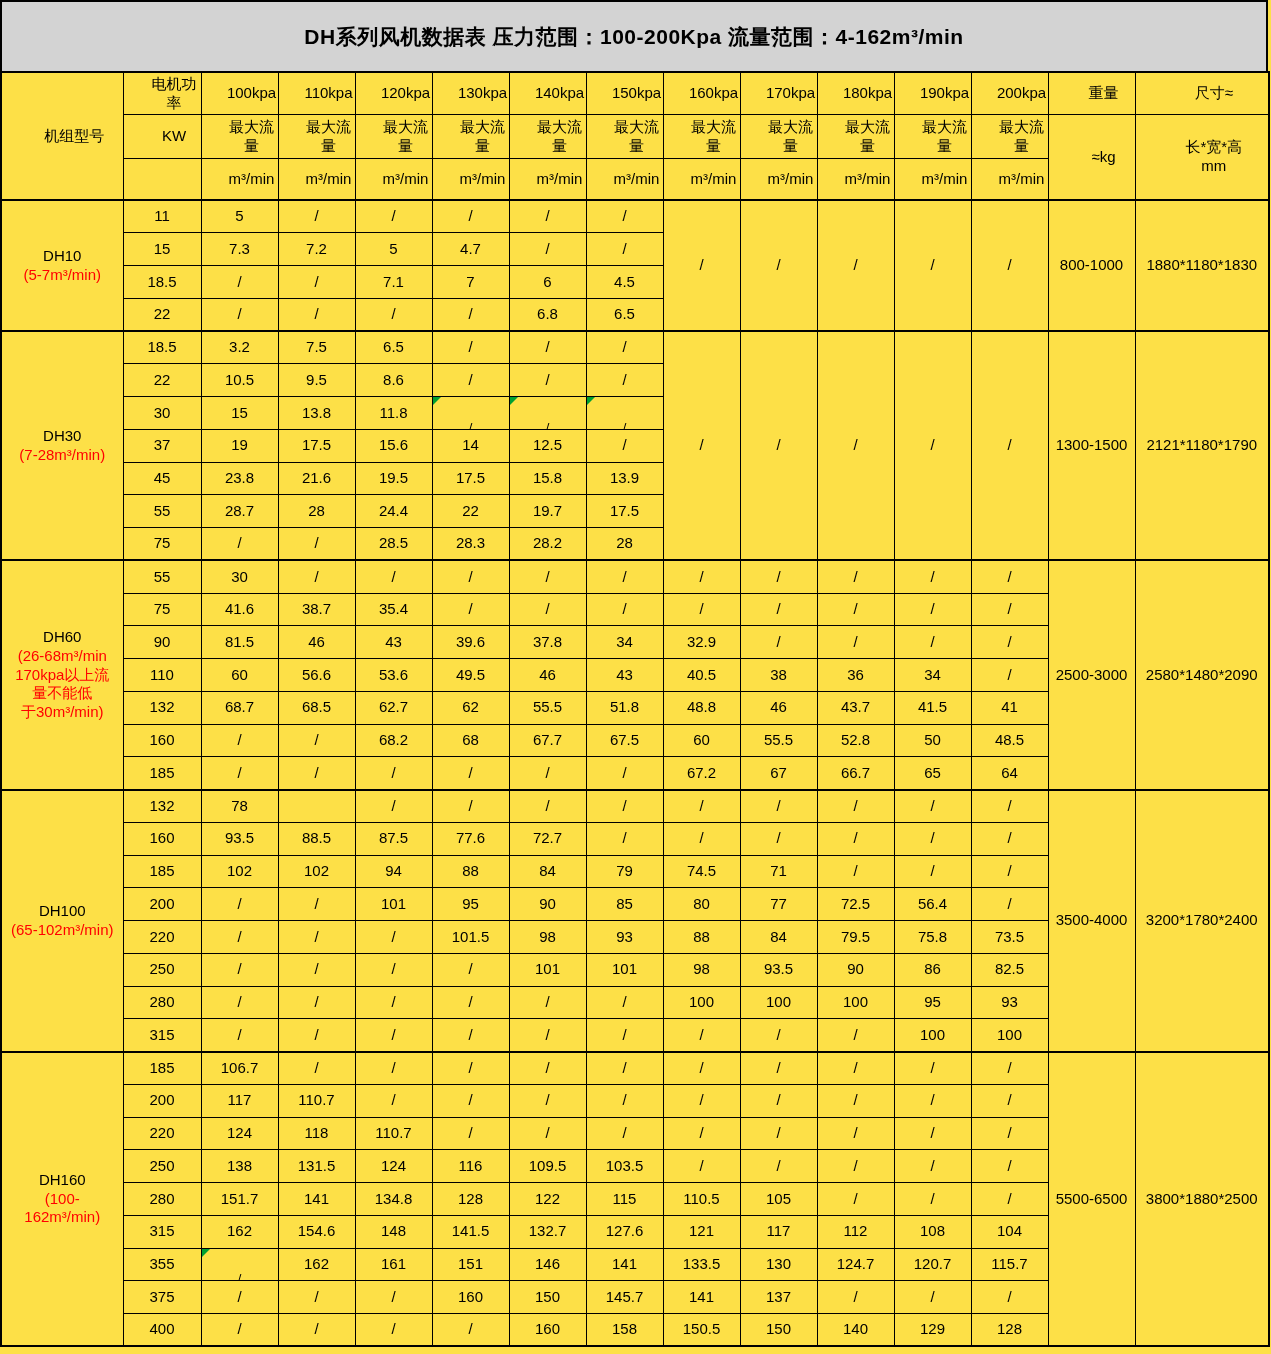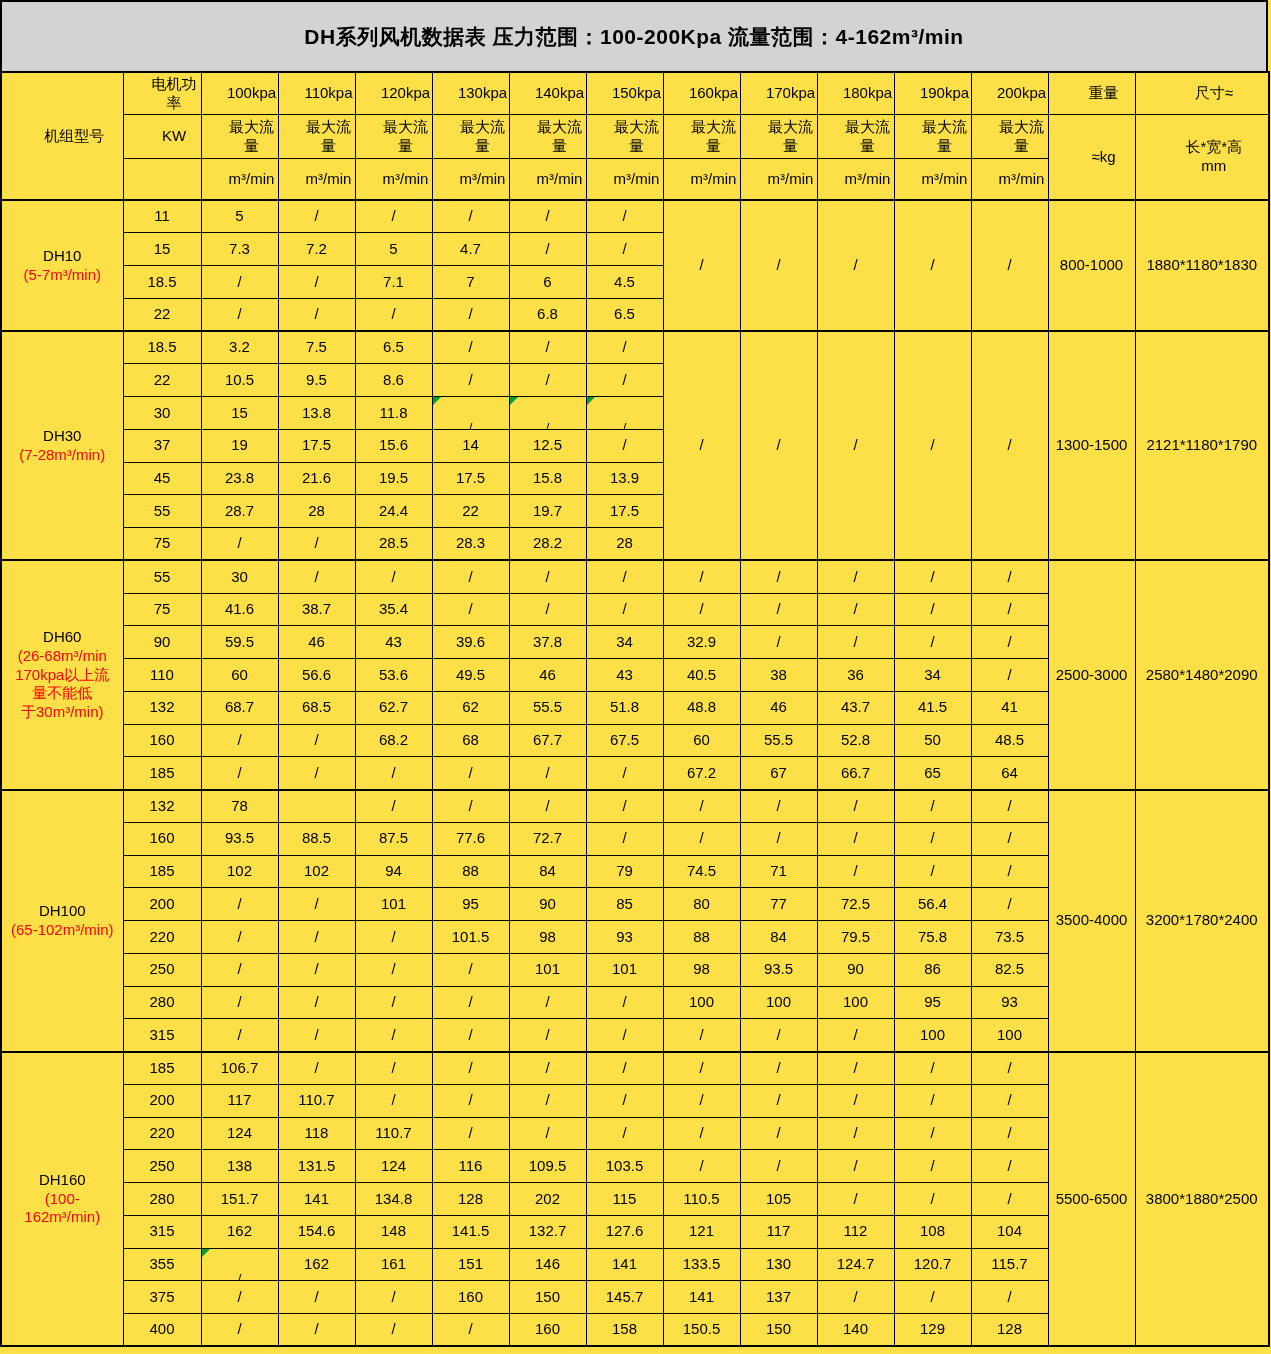--- a/index.html
+++ b/index.html
@@ -277,21 +277,21 @@
           <td>/</td>
           <td>/</td>
           <td>/</td>
           <td>/</td>
           <td>/</td>
           <td>/</td>
           <td>/</td>
         </tr>
         <tr>
           <td>90</td>
-          <td>59.5</td>
+          <td>81.5</td>
           <td>46</td>
           <td>43</td>
           <td>39.6</td>
           <td>37.8</td>
           <td>34</td>
           <td>32.9</td>
           <td>/</td>
           <td>/</td>
           <td>/</td>
           <td>/</td>
@@ -532,21 +532,21 @@
           <td>/</td>
           <td>/</td>
           <td>/</td>
         </tr>
         <tr>
           <td>280</td>
           <td>151.7</td>
           <td>141</td>
           <td>134.8</td>
           <td>128</td>
-          <td>202</td>
+          <td>122</td>
           <td>115</td>
           <td>110.5</td>
           <td>105</td>
           <td>/</td>
           <td>/</td>
           <td>/</td>
         </tr>
         <tr>
           <td>315</td>
           <td>162</td>

